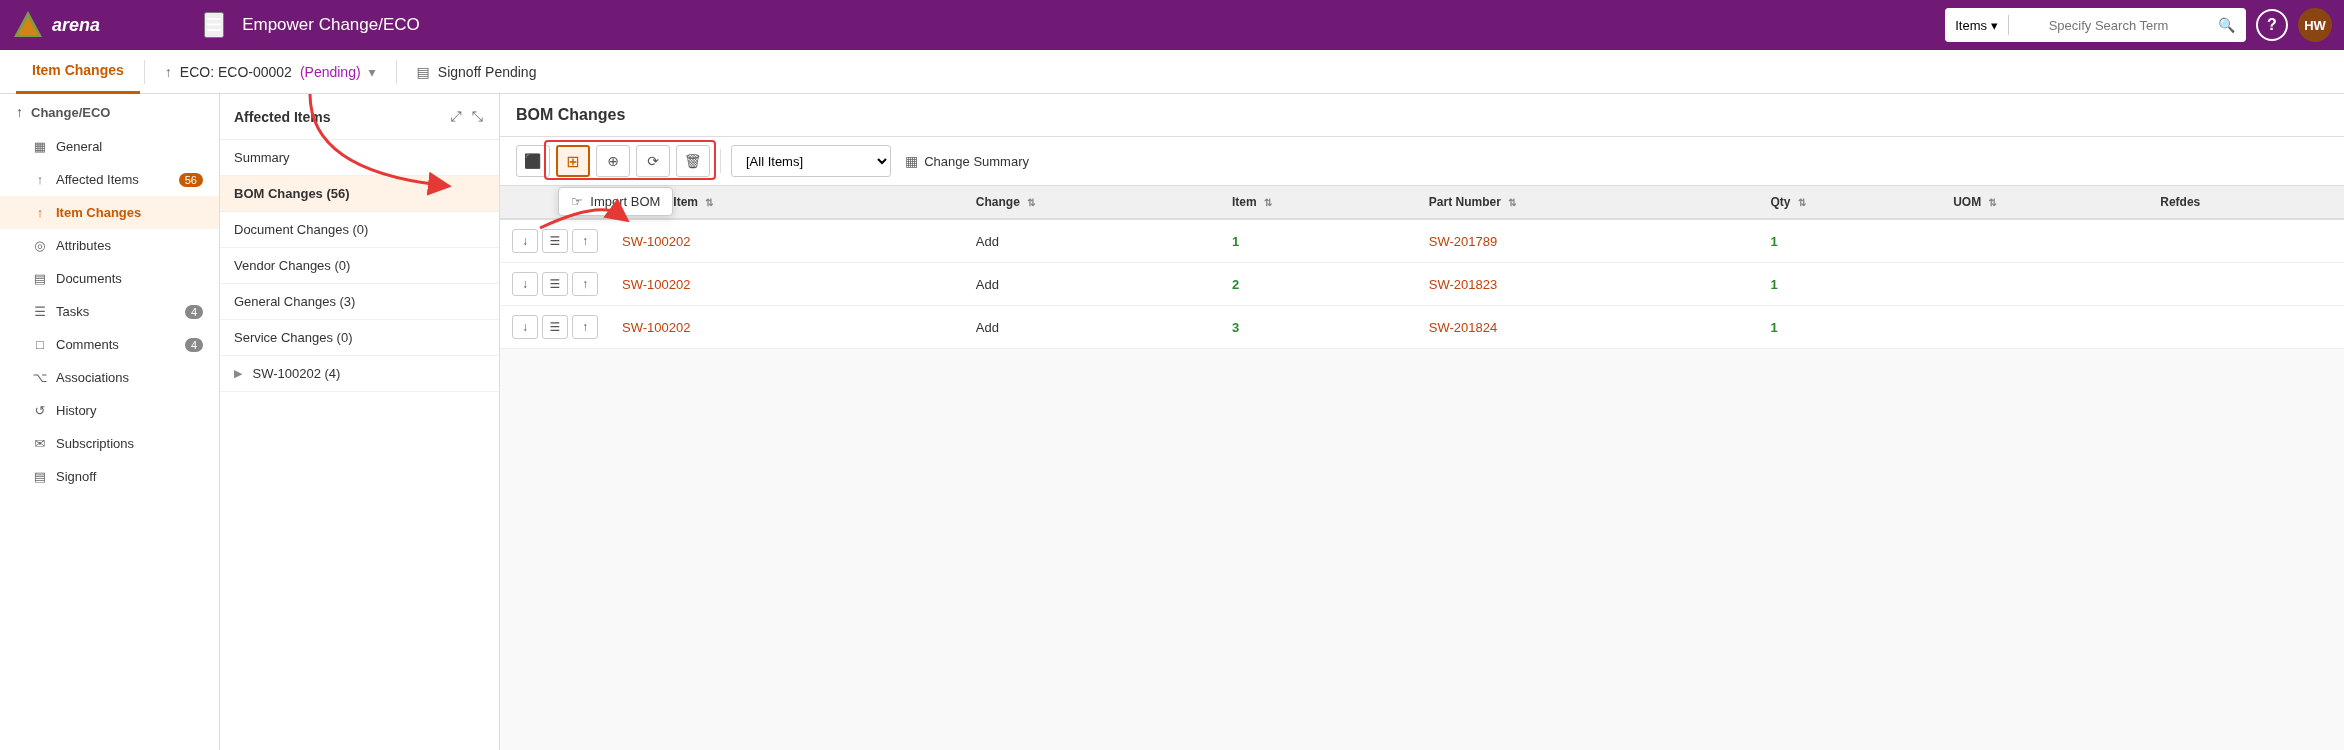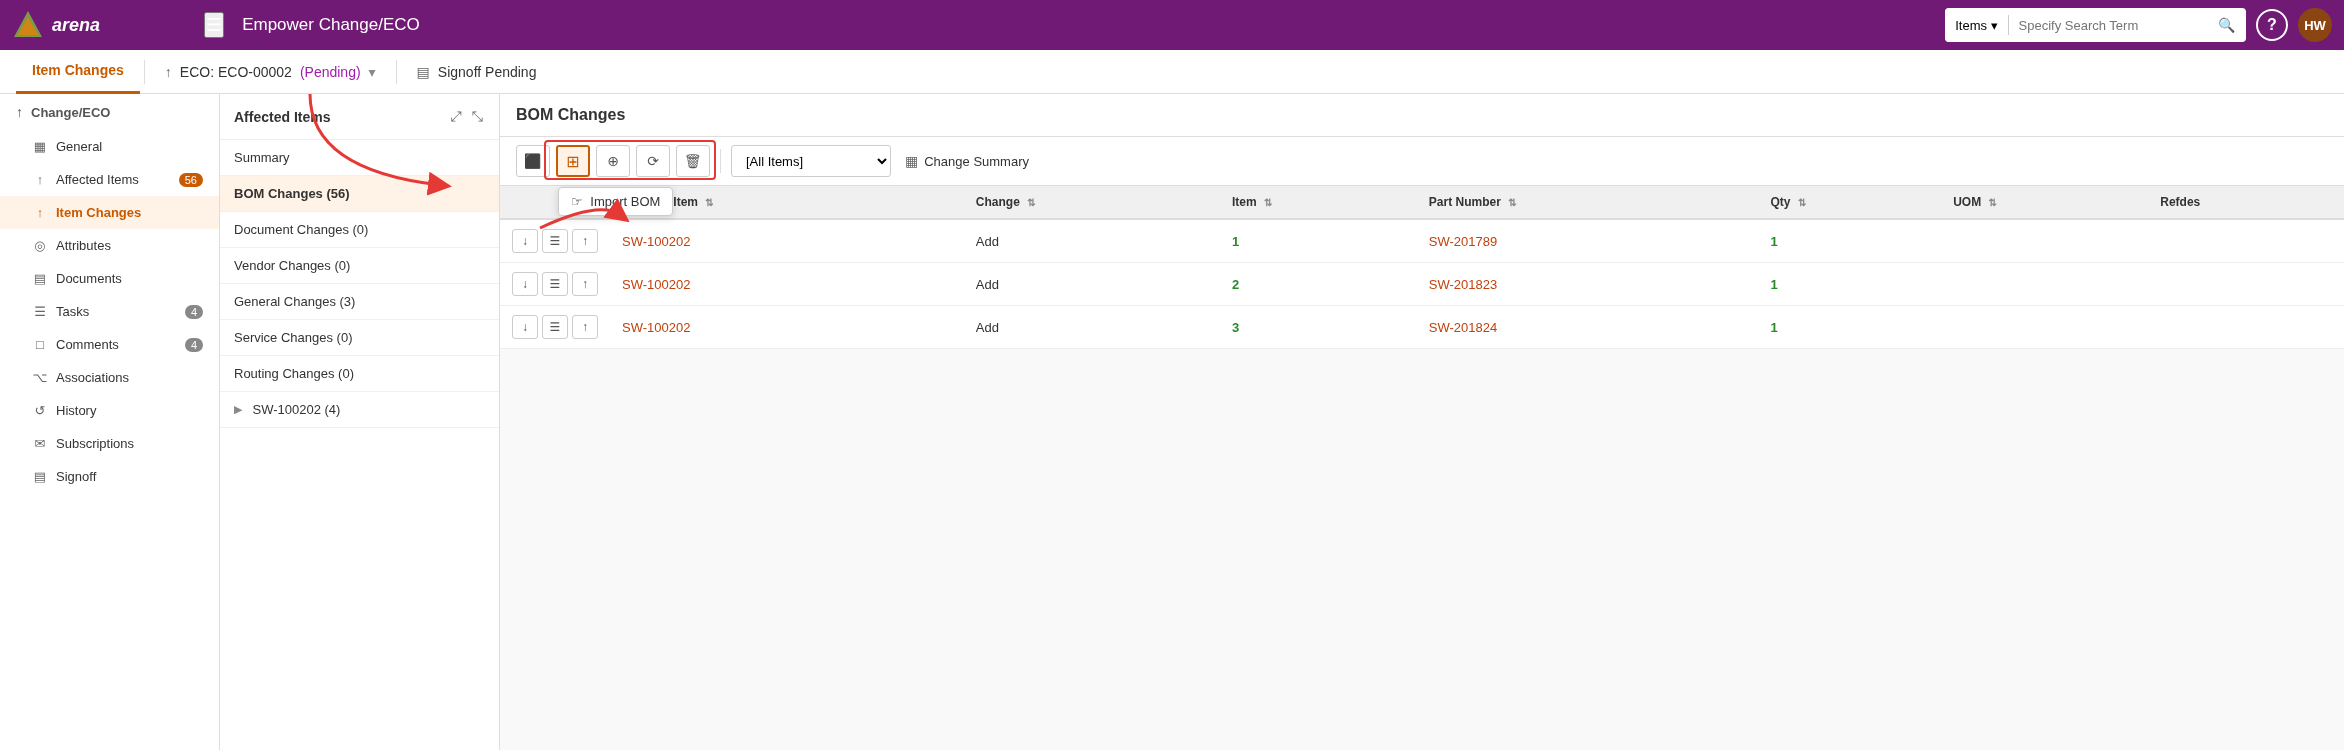--- a/index.html
+++ b/index.html
@@ -456,21 +456,21 @@
   </div>
   <button class="hamburger-btn">☰</button>
   <span class="header-title">Empower Change/ECO</span>
   <div class="header-right">
     <div class="search-input-wrap">
       <button class="search-dropdown">
         <span>Items</span>
         <span>▾</span>
       </button>
       <div style="width:1px;height:20px;background:#ccc;"></div>
-      <input type="text" style="border: none; outline: none; padding: 6px 10px; font-size: 13px; width: 200px;" placeholder="Specify Search Term">
+      <input type="text" style="border: none; outline: none; padding: 6px 10px; font-size: 13px; width: 200px; text-align: center;" placeholder="Specify Search Term">
       <button class="search-btn">🔍</button>
     </div>
     <button class="help-btn">?</button>
     <div class="avatar">HW</div>
   </div>
 </div>
 
 <div class="sub-header">
   <div class="sub-tab active">
     <span>Item Changes</span>
@@ -585,23 +585,20 @@
 
       <div class="middle-item">
         <span>General Changes (3)</span>
       </div>
 
       <div class="middle-item">
         <span>Service Changes (0)</span>
       </div>
 
 
-      <div class="middle-item">
-        <span>Routing Changes (0)</span>
-      </div>
 
       <div class="middle-item">
         <span class="expand-icon">▶</span>
         <span>SW-100202 (4)</span>
       </div>
     </div>
   </div>
 
   <div class="right-panel">
 

